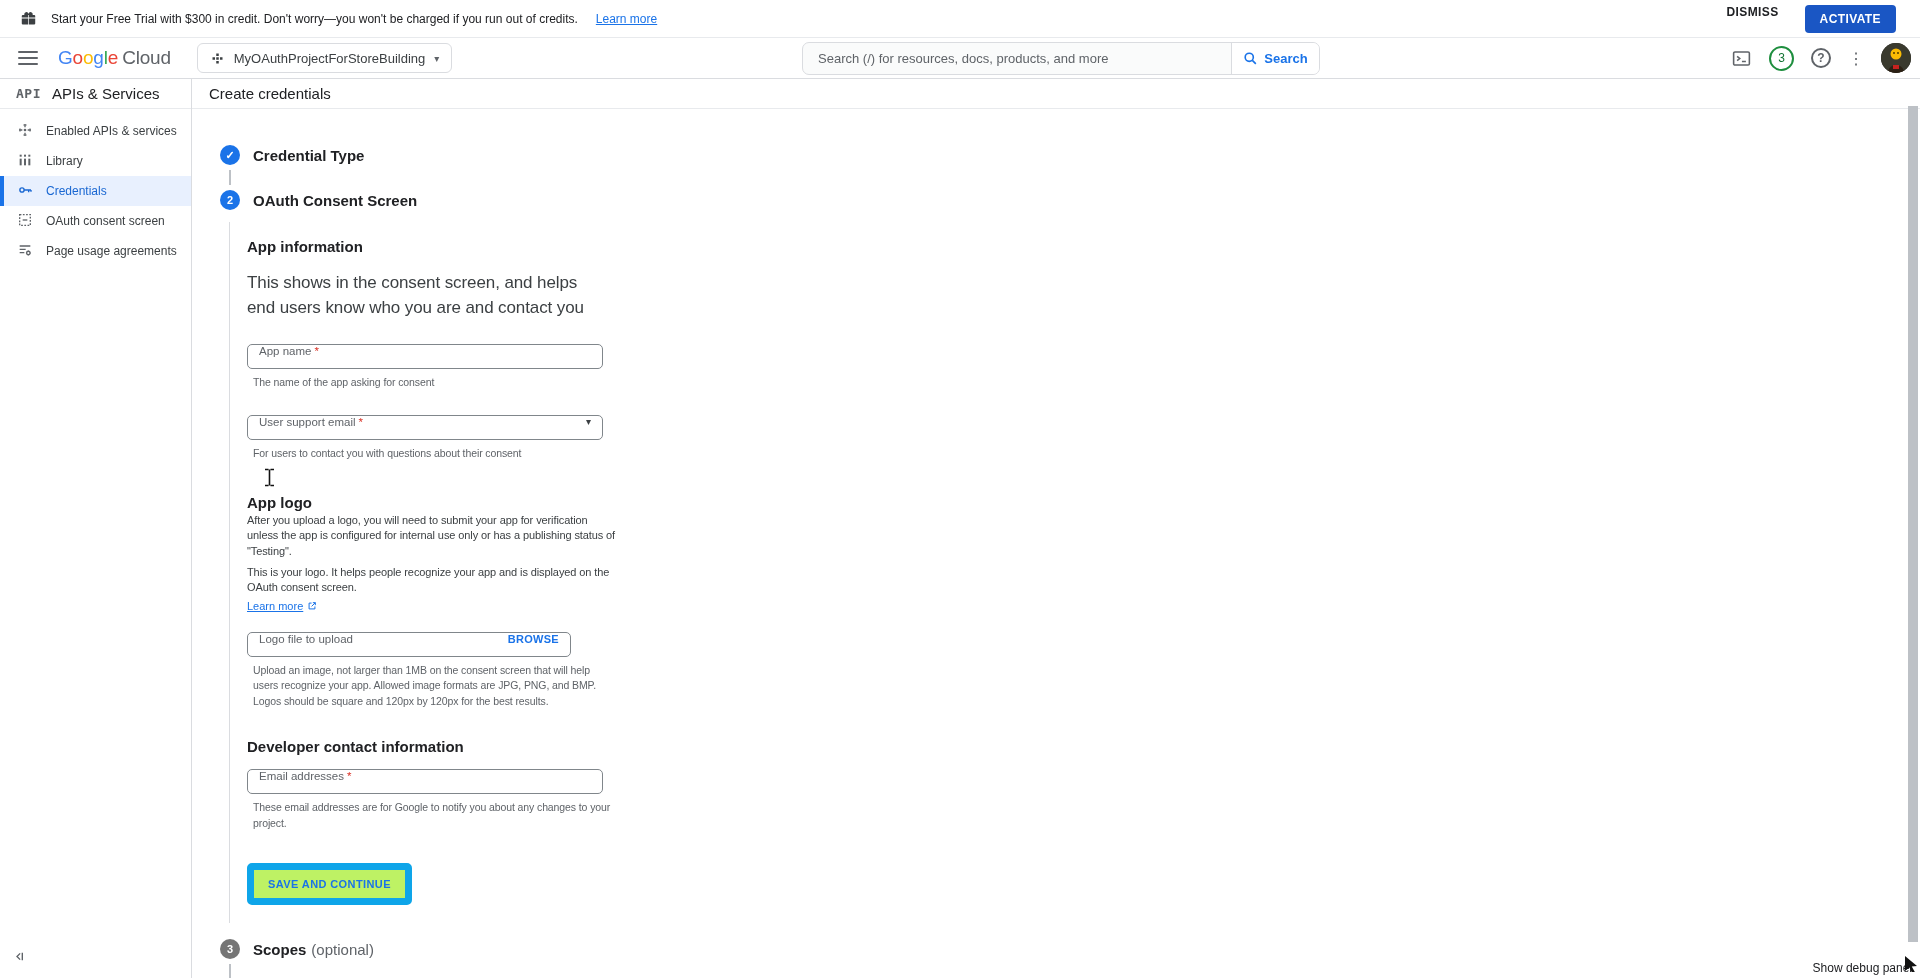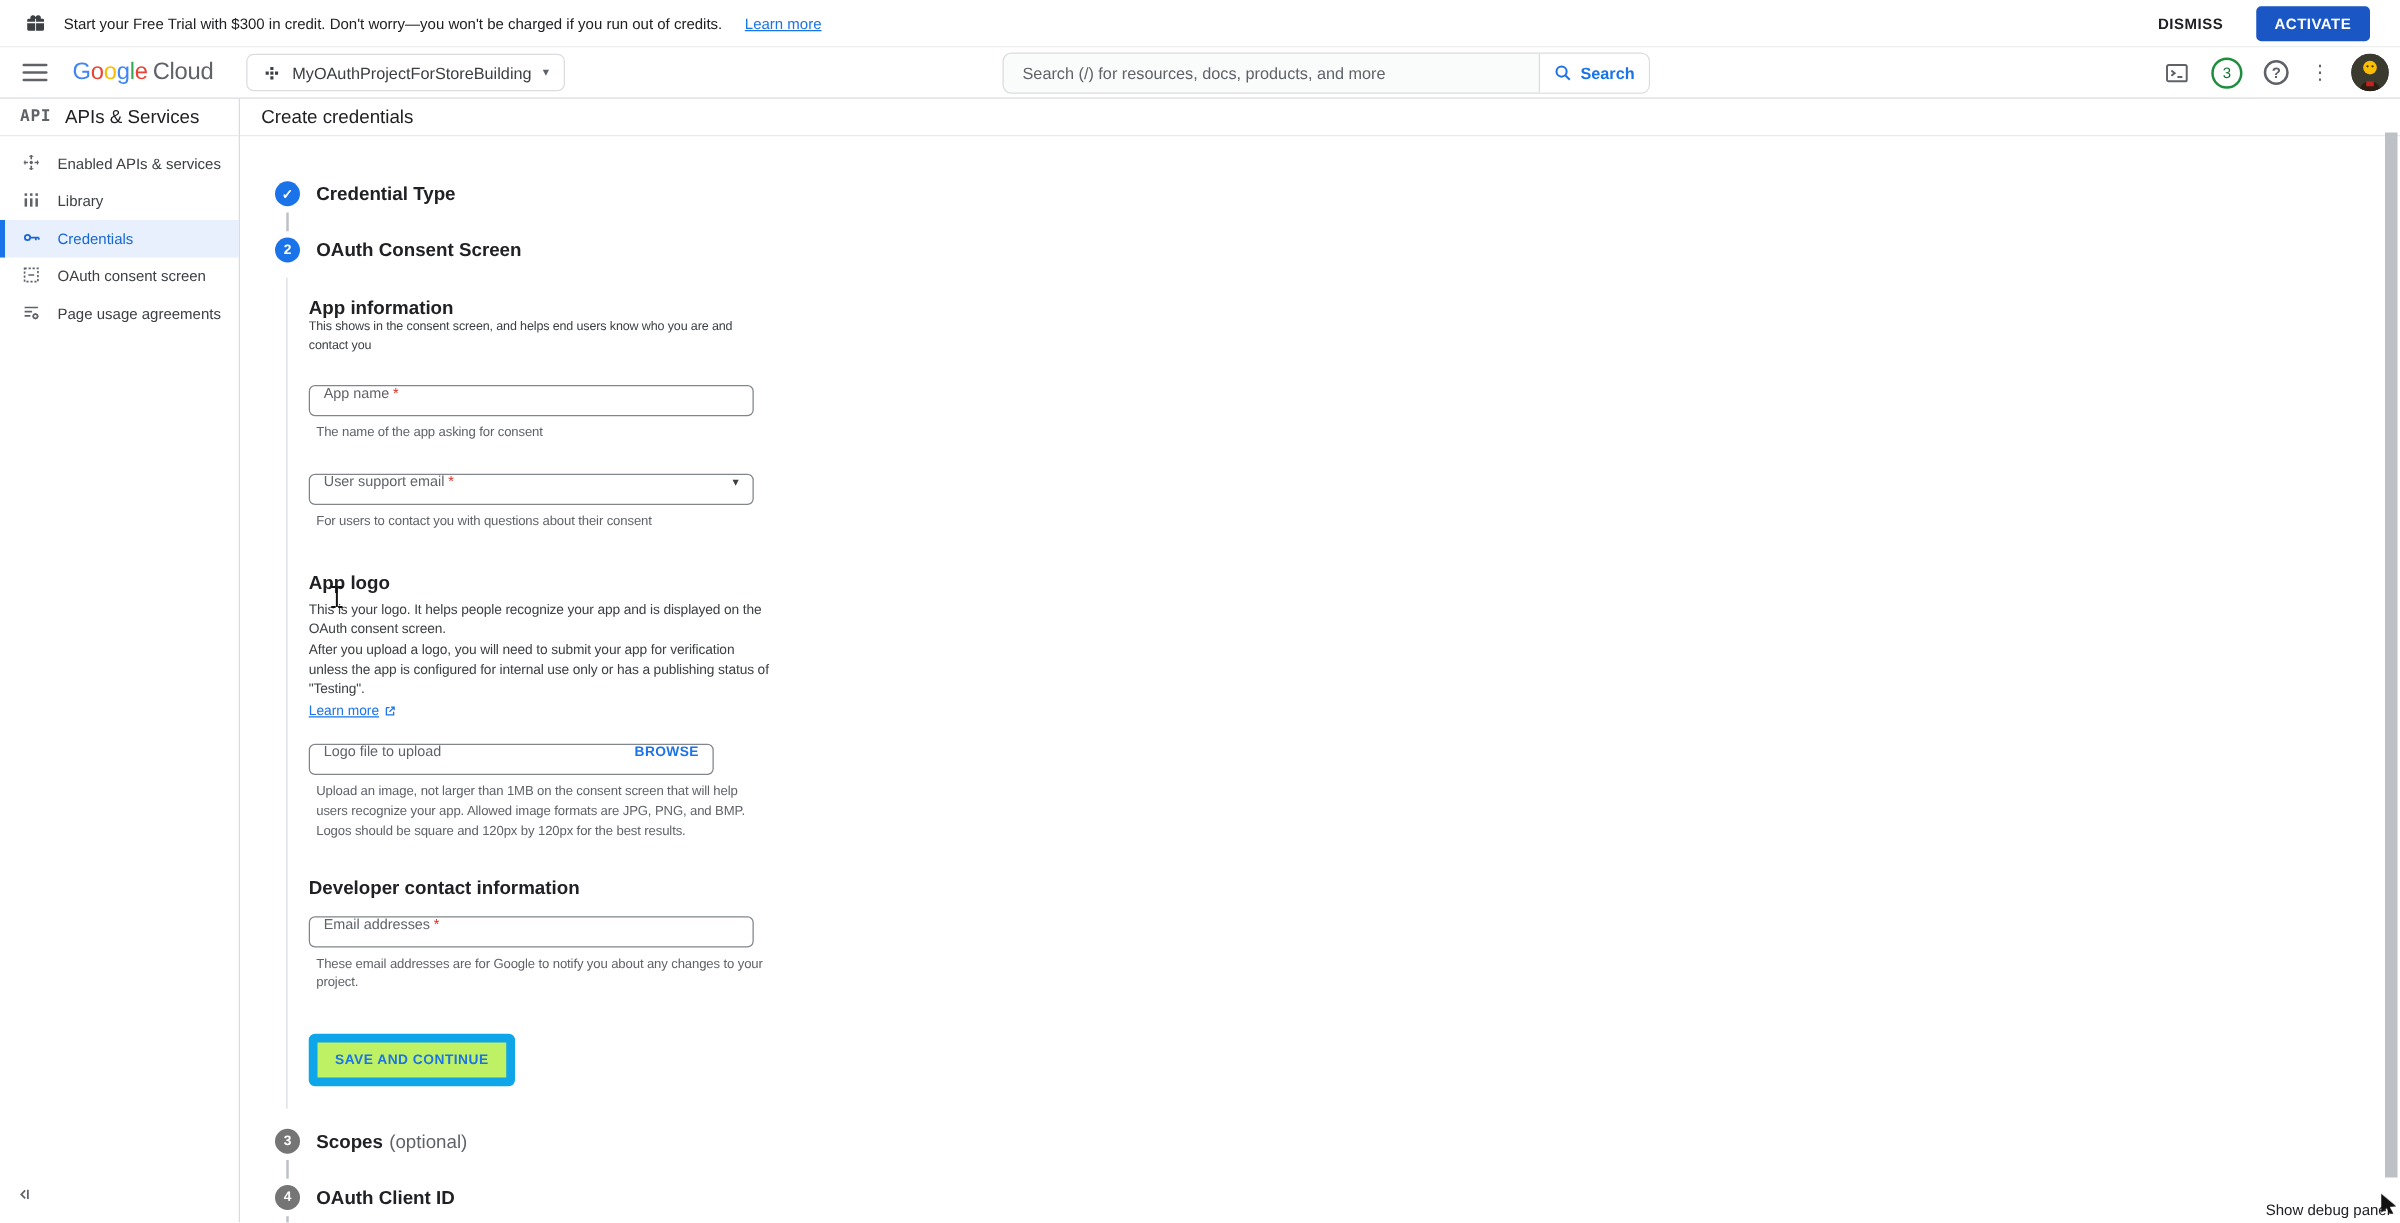--- a/index.html
+++ b/index.html
@@ -5,21 +5,21 @@
   * { margin:0; padding:0; box-sizing:border-box; }
   html,body { width:1920px; height:978px; overflow:hidden; background:#fff;
     font-family:"Liberation Sans", sans-serif; color:#202124; }
 
   
   .banner { height:38px; display:flex; align-items:center; justify-content:space-between;
     border-bottom:1px solid #e8eaed; background:#fff; padding:0 24px 0 20px; }
   .banner-left { display:flex; align-items:center; gap:14px; }
   .banner-msg { font-size:12px; color:#202124; }
   .banner-link { color:#1a73e8; text-decoration:underline; cursor:pointer; margin-left:4px; }
-  .banner-right { display:flex; align-items:center; gap:26px; }
+  .banner-right { display:flex; align-items:flex-start; gap:26px; }
   .btn-text-dark { font-size:12px; font-weight:700; letter-spacing:.4px; color:#202124;
     background:none; border:none; cursor:pointer; font-family:inherit; }
   .btn-activate { font-size:12px; font-weight:700; letter-spacing:.4px; color:#fff;
     background:#1a56c4; border:none; border-radius:4px; padding:7px 15px; cursor:pointer; font-family:inherit; }
 
   
   .topnav { height:41px; border-bottom:1px solid #dadce0; display:flex; align-items:center;
     position:relative; background:#fff; padding-left:18px; }
   .hamburger { width:20px; height:14px; display:flex; flex-direction:column; justify-content:space-between;
     cursor:pointer; margin-right:20px; }
@@ -74,21 +74,21 @@
   .step-circle { width:20px; height:20px; border-radius:50%; display:flex; align-items:center;
     justify-content:center; font-size:11px; font-weight:700; color:#fff; flex-shrink:0; }
   .step-circle.done,.step-circle.active { background:#1a73e8; }
   .step-circle.pending { background:#757575; }
   .step-title { font-size:15px; font-weight:700; color:#202124; }
   .step-suffix { font-weight:400; color:#5f6368; margin-left:5px; }
   .step-conn { width:1.5px; height:15px; background:#bdc1c6; margin:5px 0 5px 9px; }
 
   .form-section { border-left:1.5px solid #dadce0; margin:12px 0 0 9px; padding:16px 0 18px 17px; width:560px; }
   .section-h { font-size:15px; font-weight:700; color:#202124; }
-  .body-text { font-size:10px; color:#3c4043; line-height:1.45; width:360px; margin-top:0; letter-spacing:-0.1px; }
+  .body-text { font-size:17px; color:#3c4043; line-height:1.45; width:360px; margin-top:16px; letter-spacing:-0.1px; }
   .field { width:356px; height:25px; border:1px solid #80868b; border-radius:5px; display:flex;
     align-items:flex-start; padding:0 11px; margin-top:24px; cursor:text; background:#fff; }
   .field-label { font-size:11.5px; color:#5f6368; }
   .req { color:#d93025; margin-left:3px; }
   .field.select { cursor:pointer; }
   .field .spacer { flex:1; }
   .helper { font-size:10.5px; color:#5f6368; margin:6px 0 0 6px; width:362px; line-height:1.5; letter-spacing:-0.1px; }
   .h-gap { margin-top:32px; }
   .para { font-size:11px; color:#3c4043; line-height:1.4; width:372px; margin-top:6px; letter-spacing:-0.1px; }
   .para.tight { margin-top:2px; }
@@ -275,22 +275,22 @@
 
         <div class="field select">
           <span class="field-label">User support email</span>
           <span class="field-label req">*</span>
           <span class="spacer"></span>
           <span class="caret" style="color:#3c4043">▾</span>
         </div>
         <div class="helper">For users to contact you with questions about their consent</div>
 
         <div class="section-h h-gap">App logo</div>
+        <div class="para tight">After you upload a logo, you will need to submit your app for verification unless the app is configured for internal use only or has a publishing status of "Testing".</div>
         <div class="para">This is your logo. It helps people recognize your app and is displayed on the OAuth consent screen.</div>
-        <div class="para tight">After you upload a logo, you will need to submit your app for verification unless the app is configured for internal use only or has a publishing status of "Testing".</div>
         <div>
           <a class="learn-more">
             <span>Learn more</span>
             <svg width="10" height="10" viewBox="0 0 24 24" fill="none" stroke="currentColor" stroke-width="2.4">
                 <path d="M5 5h6M5 5v14h14v-6"></path>
                 <path d="M14 4h6v6M20 4l-9 9"></path>
               </svg>
           </a>
         </div>
 

